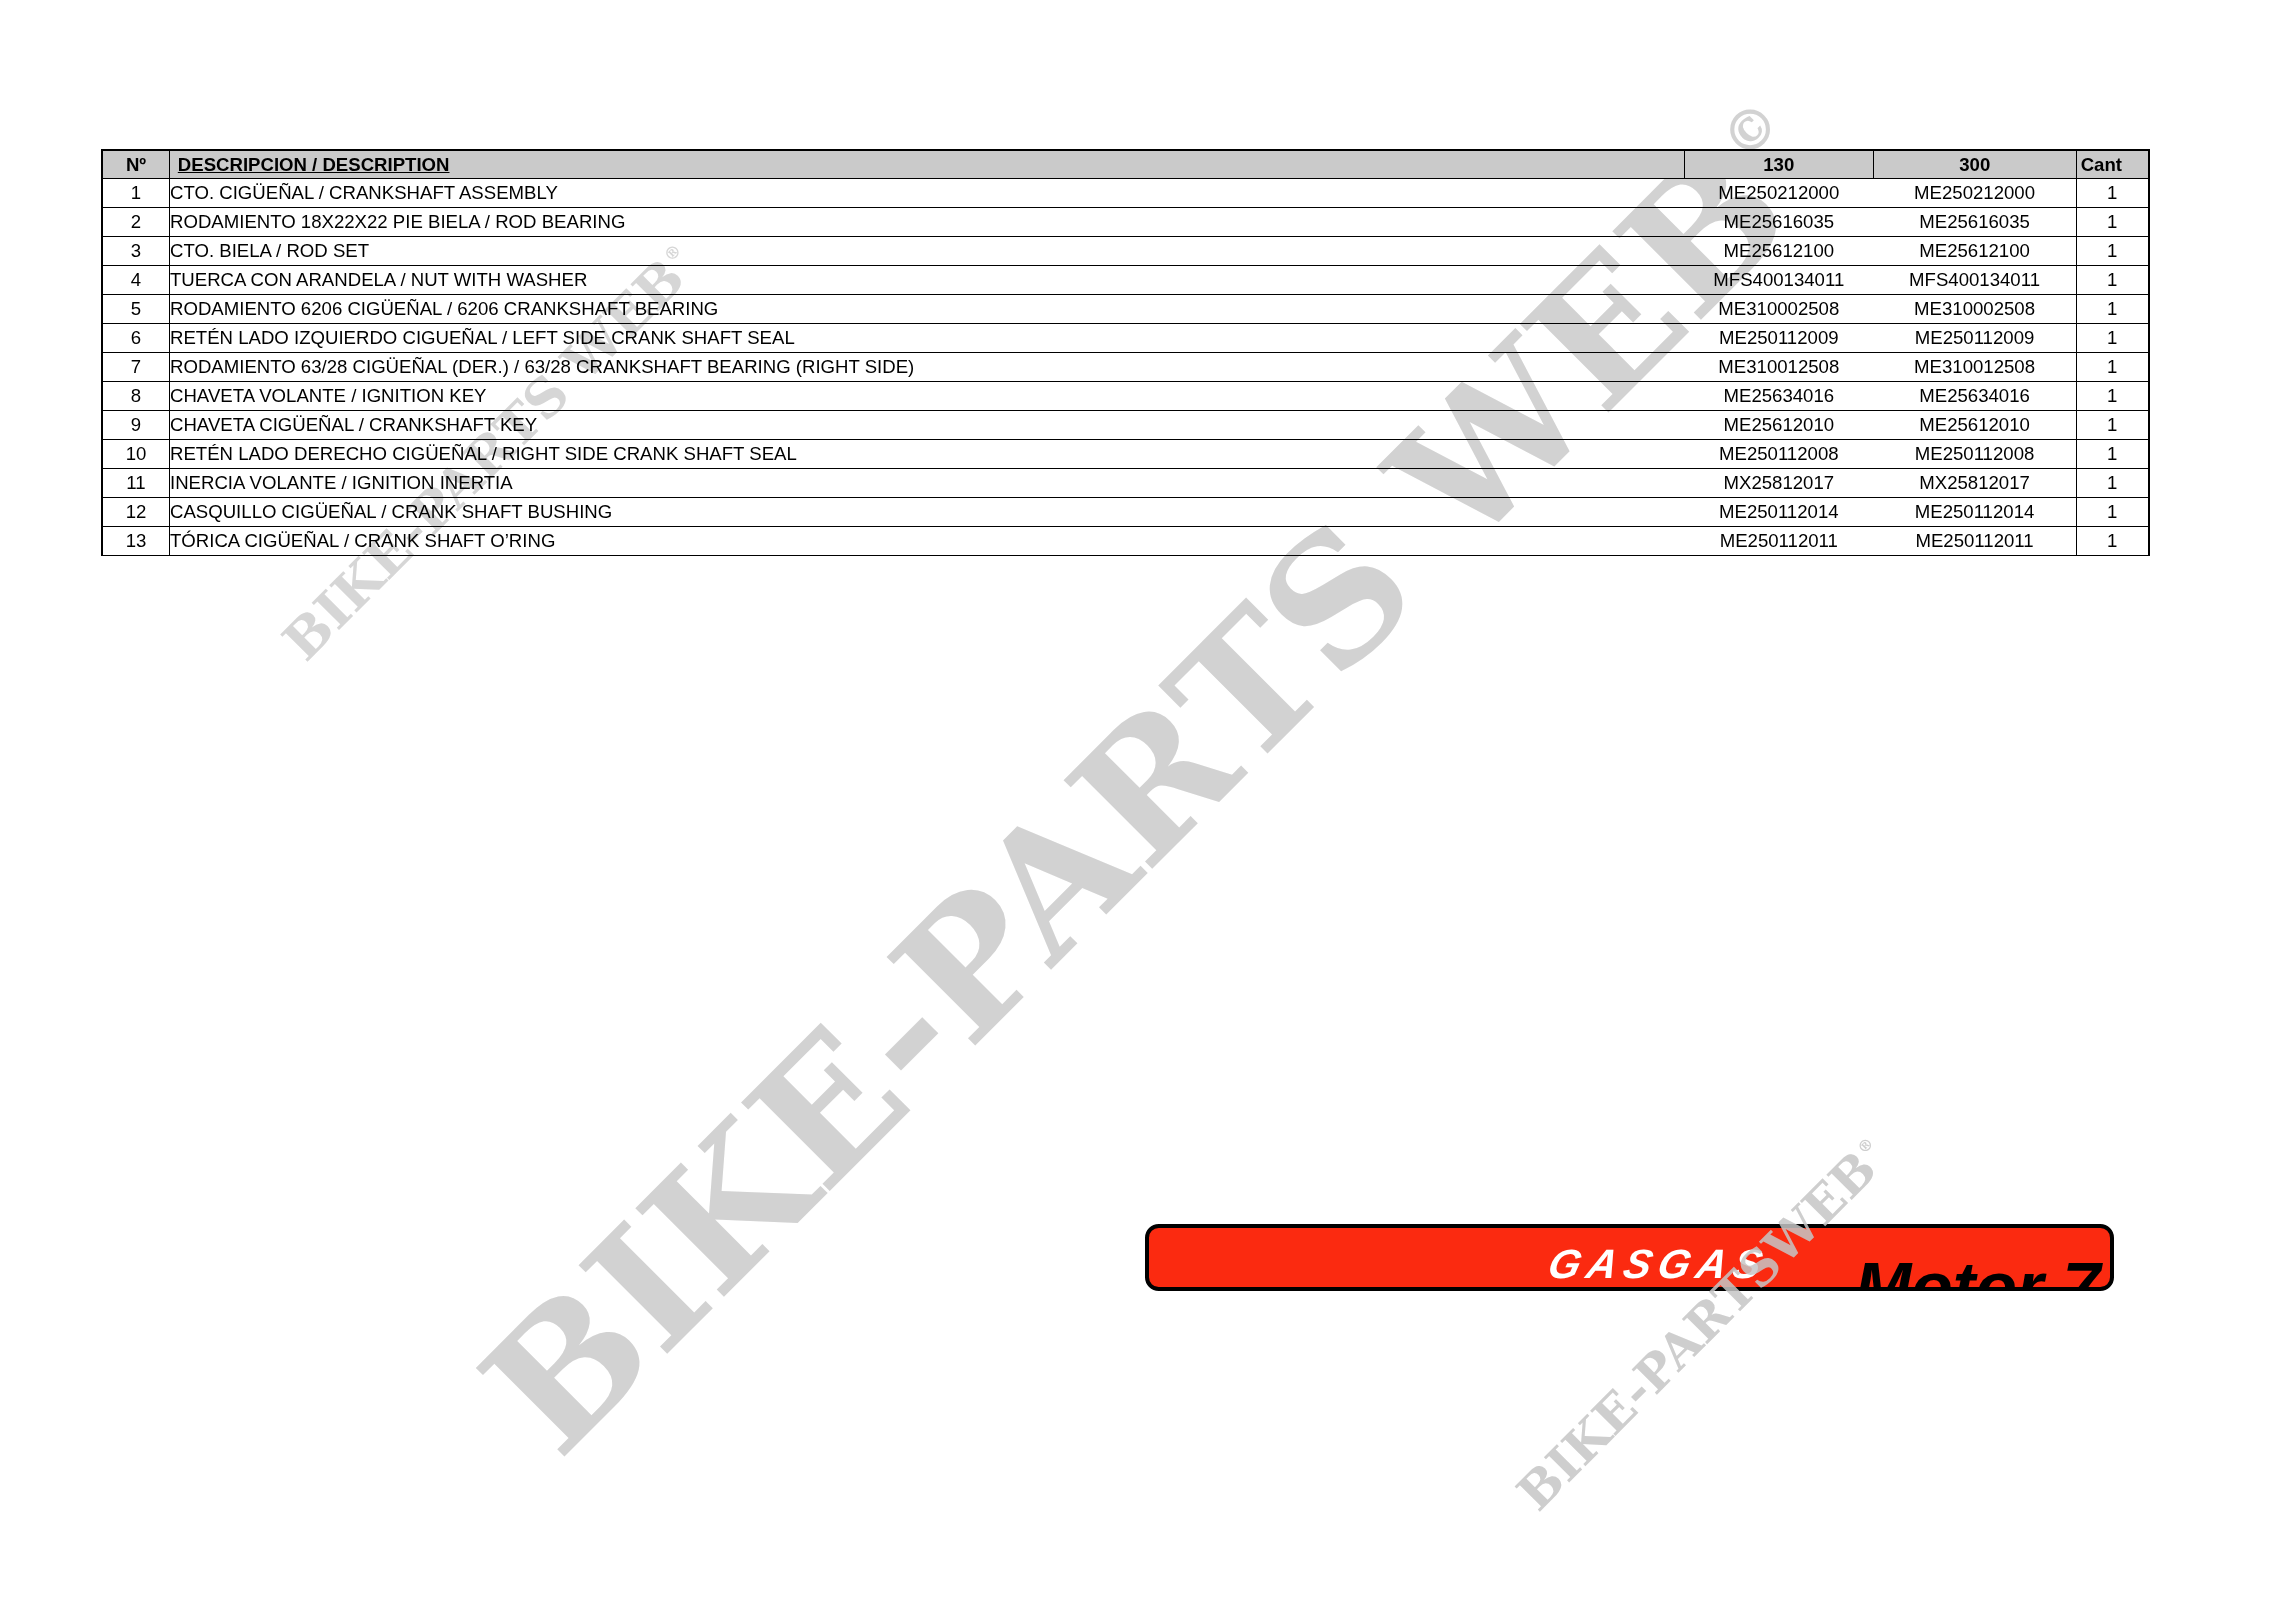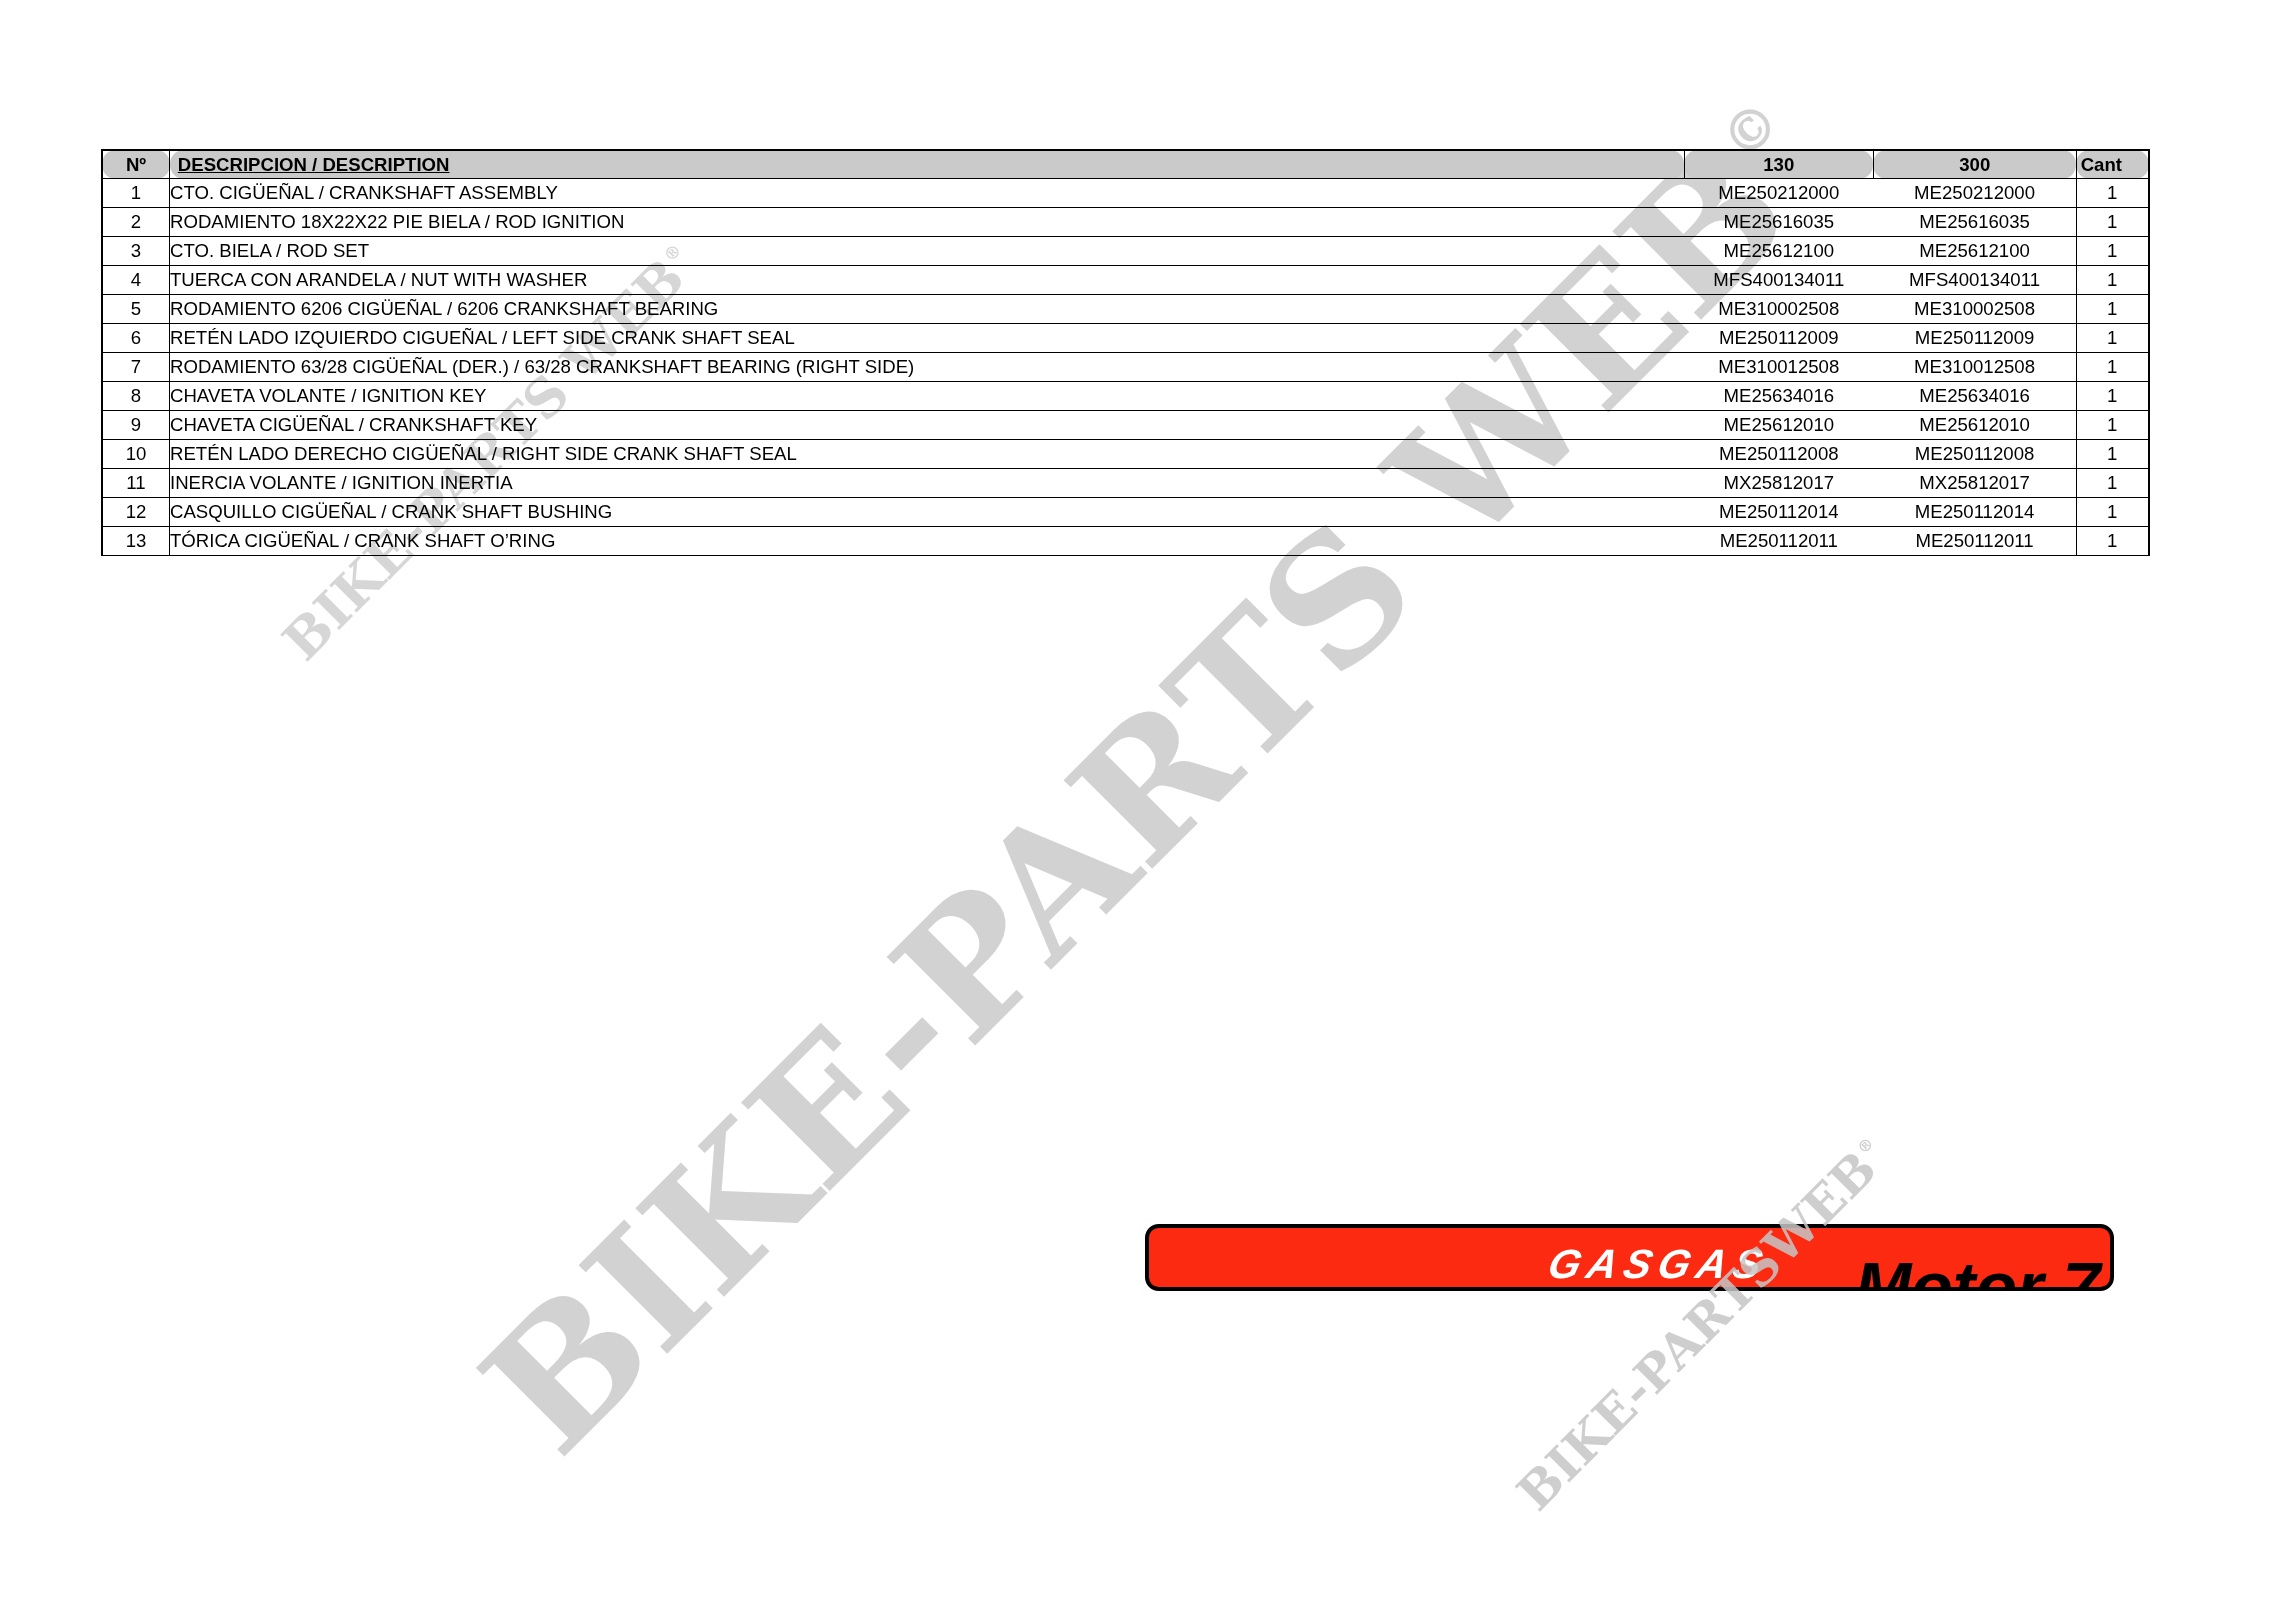--- a/index.html
+++ b/index.html
@@ -58,21 +58,21 @@
     height:27.4px;
     padding:0;
     color:#000;
   }
   table.parts th.h-no{width:66px;text-align:center;}
   table.parts th.h-desc{width:1506px;text-align:left;padding-left:7.8px;text-decoration:underline;}
   table.parts th.h-250{width:188px;text-align:center;}
   table.parts th.h-300{width:202px;text-align:center;}
   table.parts th.h-qty{width:67px;text-align:left;padding-left:3.9px;}
   table.parts th.h-no,table.parts th.h-desc{border-top-width:2px;}
-  table.parts th{border-top-width:2px;border-radius:14px;}
+  table.parts th{border-top-width:2px;}
   table.parts th.h-no{border-left-width:2px;}
   table.parts th.h-qty{border-right-width:2px;}
   table.parts td{
     border-bottom:1.5px solid #000;
     font-size:18.6px;
     height:28px;
     padding:0;
     color:#000;
     background:transparent;
     vertical-align:middle;
@@ -138,21 +138,21 @@
 
     <tr style="">
         <td class="c-no">1</td>
         <td class="c-desc">CTO. CIGÜEÑAL / CRANKSHAFT ASSEMBLY</td>
         <td class="c-250">ME250212000</td>
         <td class="c-300">ME250212000</td>
         <td class="c-qty">1</td>
       </tr>
         <tr style="">
         <td class="c-no">2</td>
-        <td class="c-desc">RODAMIENTO 18X22X22 PIE BIELA / ROD IGNITION</td>
+        <td class="c-desc">RODAMIENTO 18X22X22 PIE BIELA / ROD BEARING</td>
         <td class="c-250">ME25616035</td>
         <td class="c-300">ME25616035</td>
         <td class="c-qty">1</td>
       </tr>
         <tr style="">
         <td class="c-no">3</td>
         <td class="c-desc">CTO. BIELA / ROD SET</td>
         <td class="c-250">ME25612100</td>
         <td class="c-300">ME25612100</td>
         <td class="c-qty">1</td>

